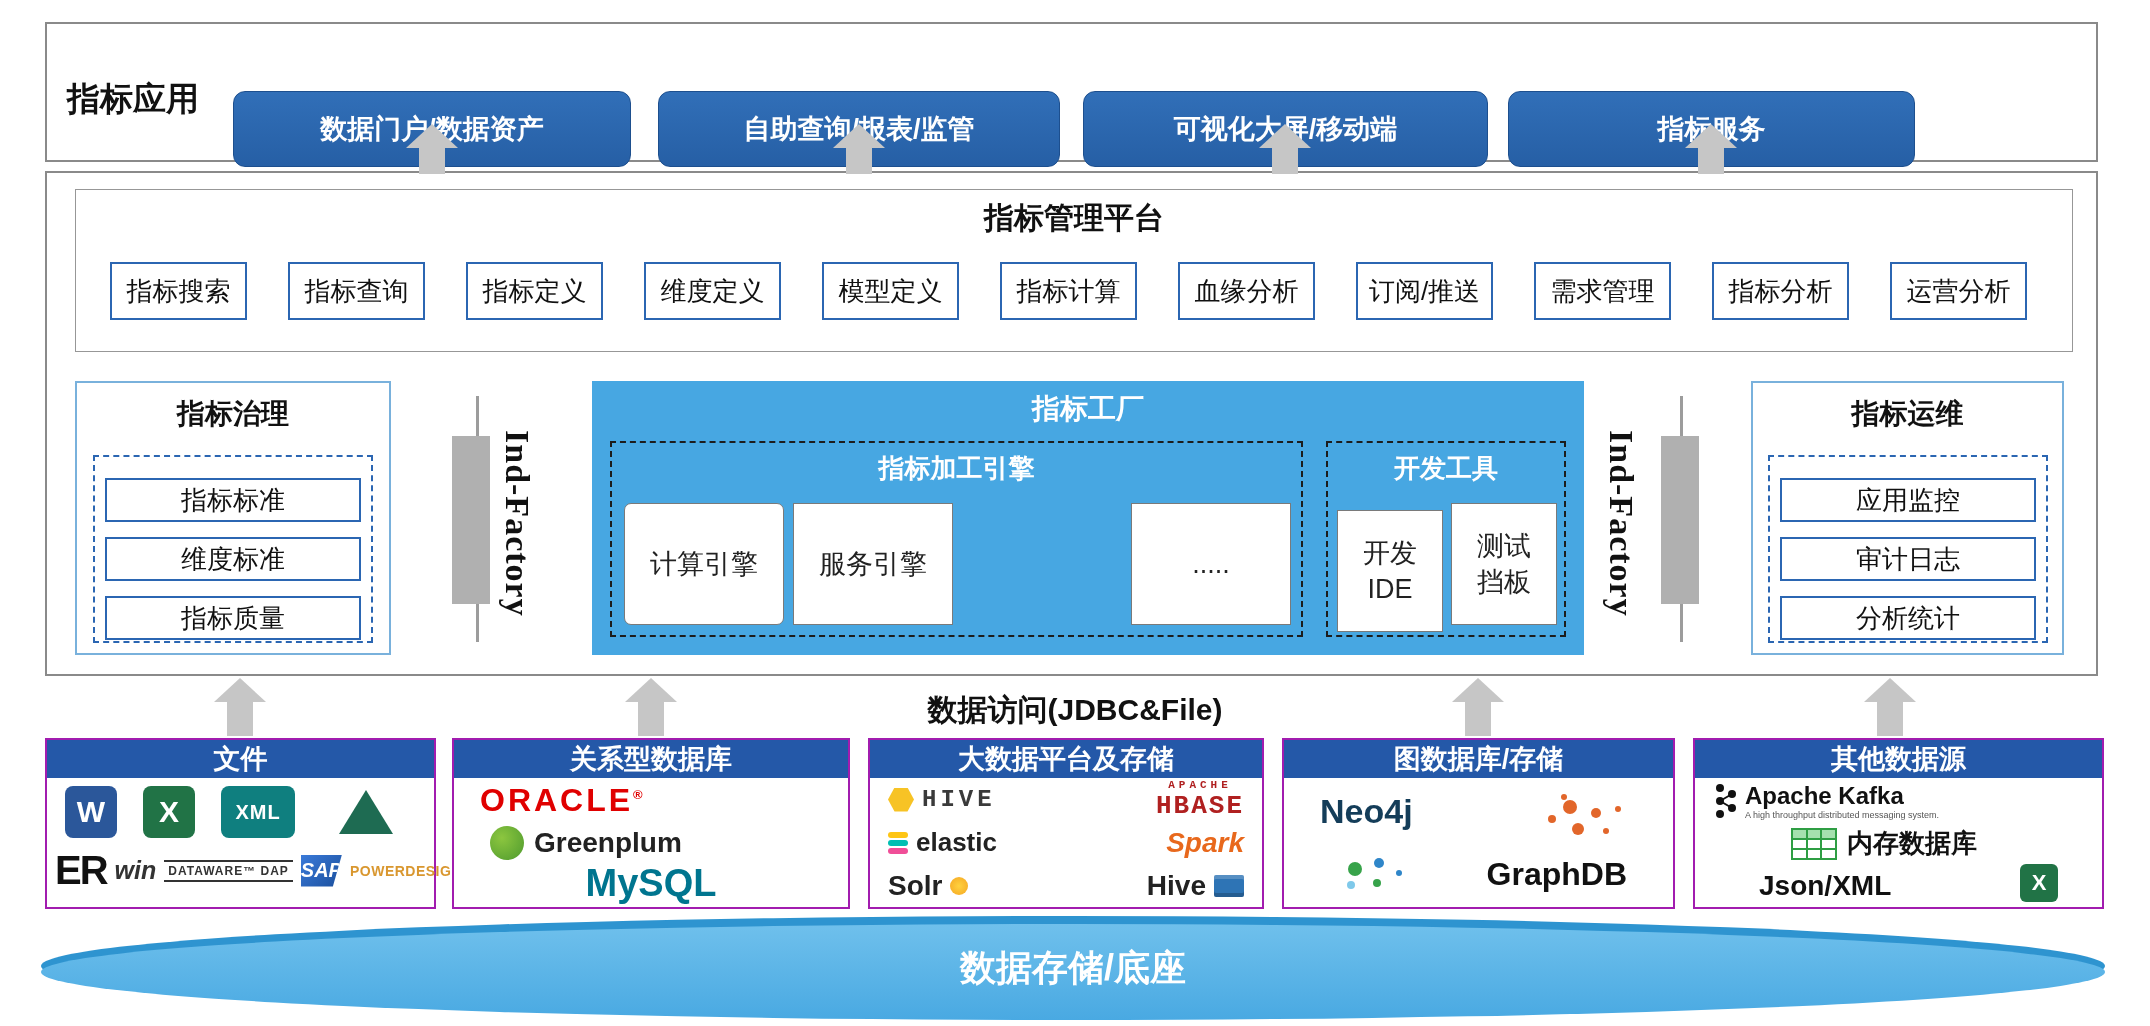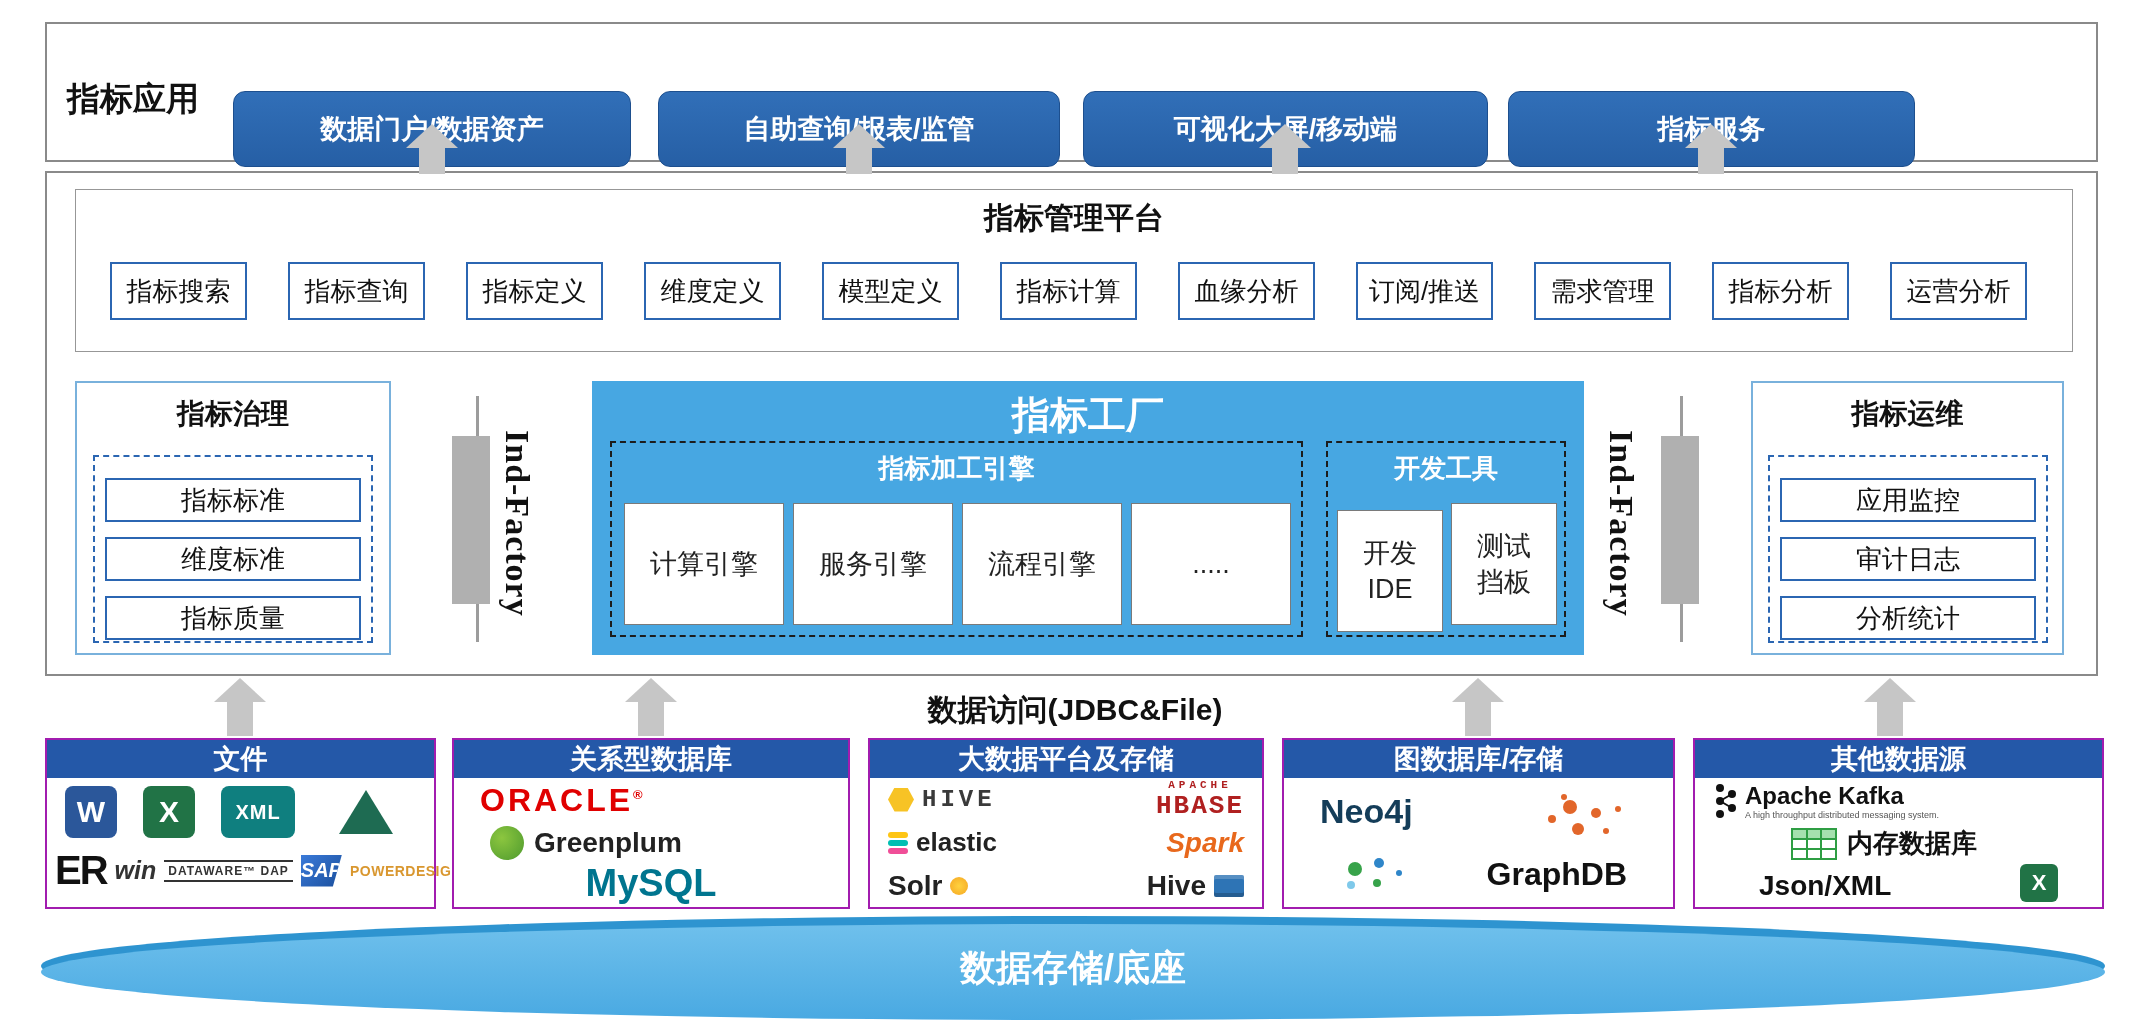--- a/index.html
+++ b/index.html
@@ -31,21 +31,21 @@
 
   
   .side-box{border:2px solid #79b1dc;background:#fff;}
   .side-title{font-size:28px;font-weight:bold;color:#111;text-align:center;width:100%;}
   .dashed-blue{border:2px dashed #2b66b2;}
   .side-item{width:256px;height:44px;border:2px solid #2b66b2;background:#fff;
              font-size:26px;color:#111;}
 
   
   .factory-box{background:#47a7e2;}
-  .factory-title{font-size:38px;font-weight:bold;color:#fff;text-align:center;width:100%;}
+  .factory-title{font-size:28px;font-weight:bold;color:#fff;text-align:center;width:100%;}
   .dashed-dark{border:2px dashed #1c1c1c;}
   .group-label{font-size:26px;font-weight:bold;color:#fff;text-align:center;}
   .fx-item{background:#fff;border:1px solid #7a7a7a;font-size:27px;color:#222;
            display:flex;align-items:center;justify-content:center;}
   .fx-item.two-line{flex-direction:column;line-height:1.35;}
   .vtext{writing-mode:vertical-rl;text-orientation:mixed;font-family:"Liberation Serif","DejaVu Serif",serif;
          font-weight:bold;font-size:34px;color:#111;letter-spacing:1px;}
   .vline{background:#9c9c9c;}
   .vbar{background:#b0b0b0;}
 
@@ -184,23 +184,22 @@
   <div class="abs vline" style="left:476px;top:396px;width:3px;height:246px;"></div>
   <div class="abs vbar" style="left:452px;top:436px;width:38px;height:168px;"></div>
   <div class="abs vtext" style="left:498px;top:430px;">Ind-Factory</div>
 
   <div class="abs factory-box" style="left:592px;top:381px;width:992px;height:274px;">
     <div class="abs factory-title" style="top:9px;">指标工厂</div>
   </div>
   <div class="abs dashed-dark" style="left:610px;top:441px;width:693px;height:196px;">
     <div class="group-label" style="margin-top:8px;">指标加工引擎</div>
   </div>
-  <div class="abs fx-item" style="left:624px;top:503px;width:160px;height:122px;">计算引擎</div>
+  <div class="abs fx-item" style="left:624px;top:503px;width:160px;height:122px;border-radius:7px;">计算引擎</div>
   <div class="abs fx-item" style="left:793px;top:503px;width:160px;height:122px;">服务引擎</div>
-  <div class="abs fx-item" style="left:962px;top:503px;width:160px;height:122px;">流程引擎</div>
   <div class="abs fx-item" style="left:1131px;top:503px;width:160px;height:122px;">.....</div>
 
   <div class="abs dashed-dark" style="left:1326px;top:441px;width:240px;height:196px;">
     <div class="group-label" style="margin-top:8px;">开发工具</div>
   </div>
   <div class="abs fx-item two-line" style="left:1337px;top:503px;width:106px;height:122px;margin-top:7px;">
     <span>开发</span>
     <span>IDE</span>
   </div>
   <div class="abs fx-item two-line" style="left:1451px;top:503px;width:106px;height:122px;">

